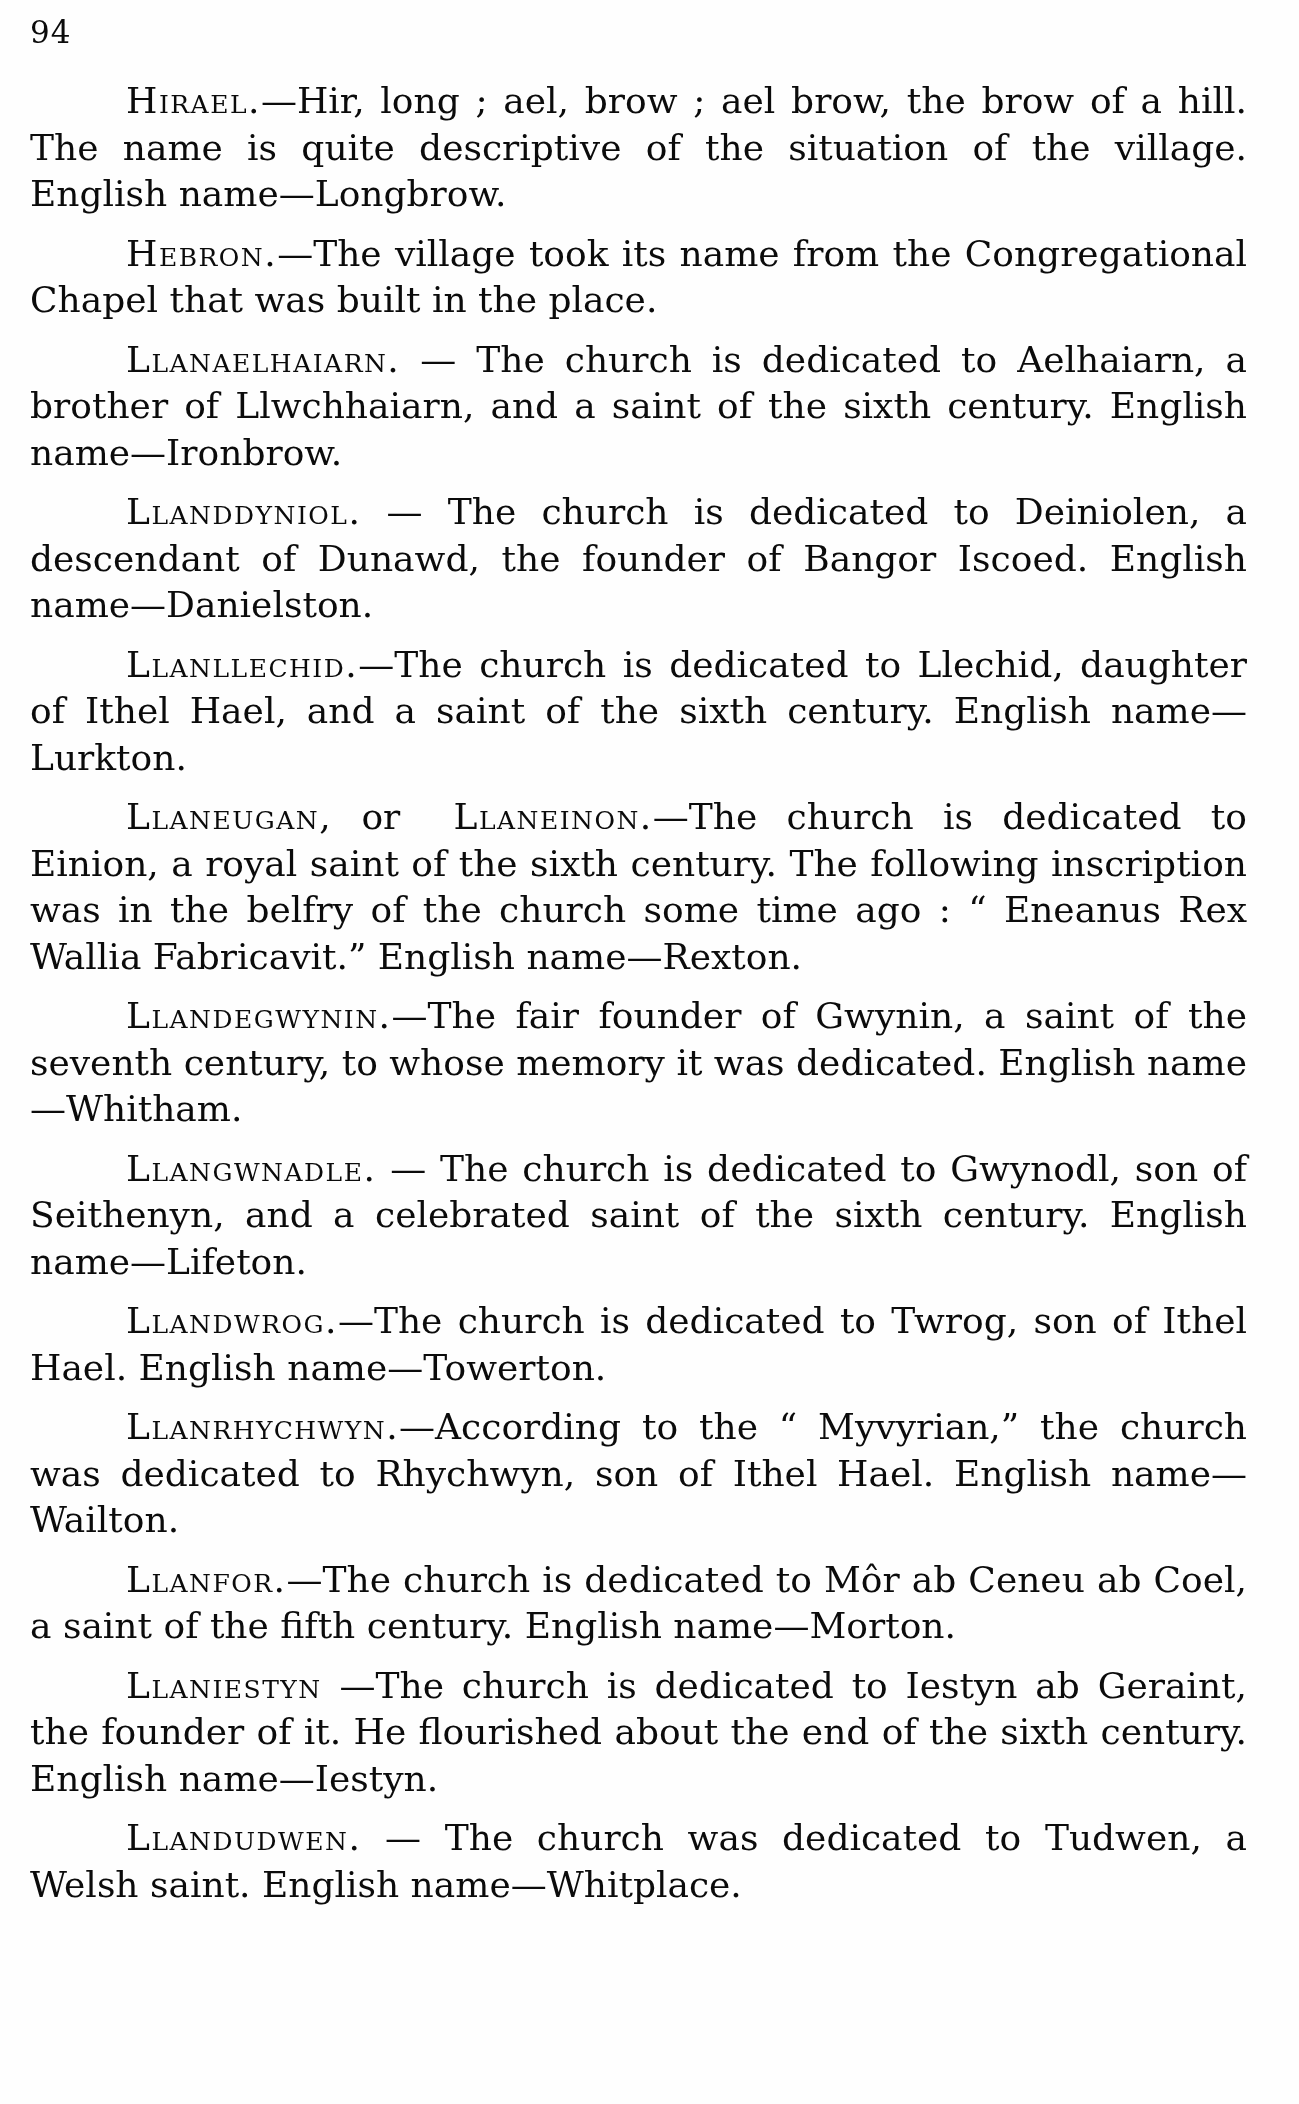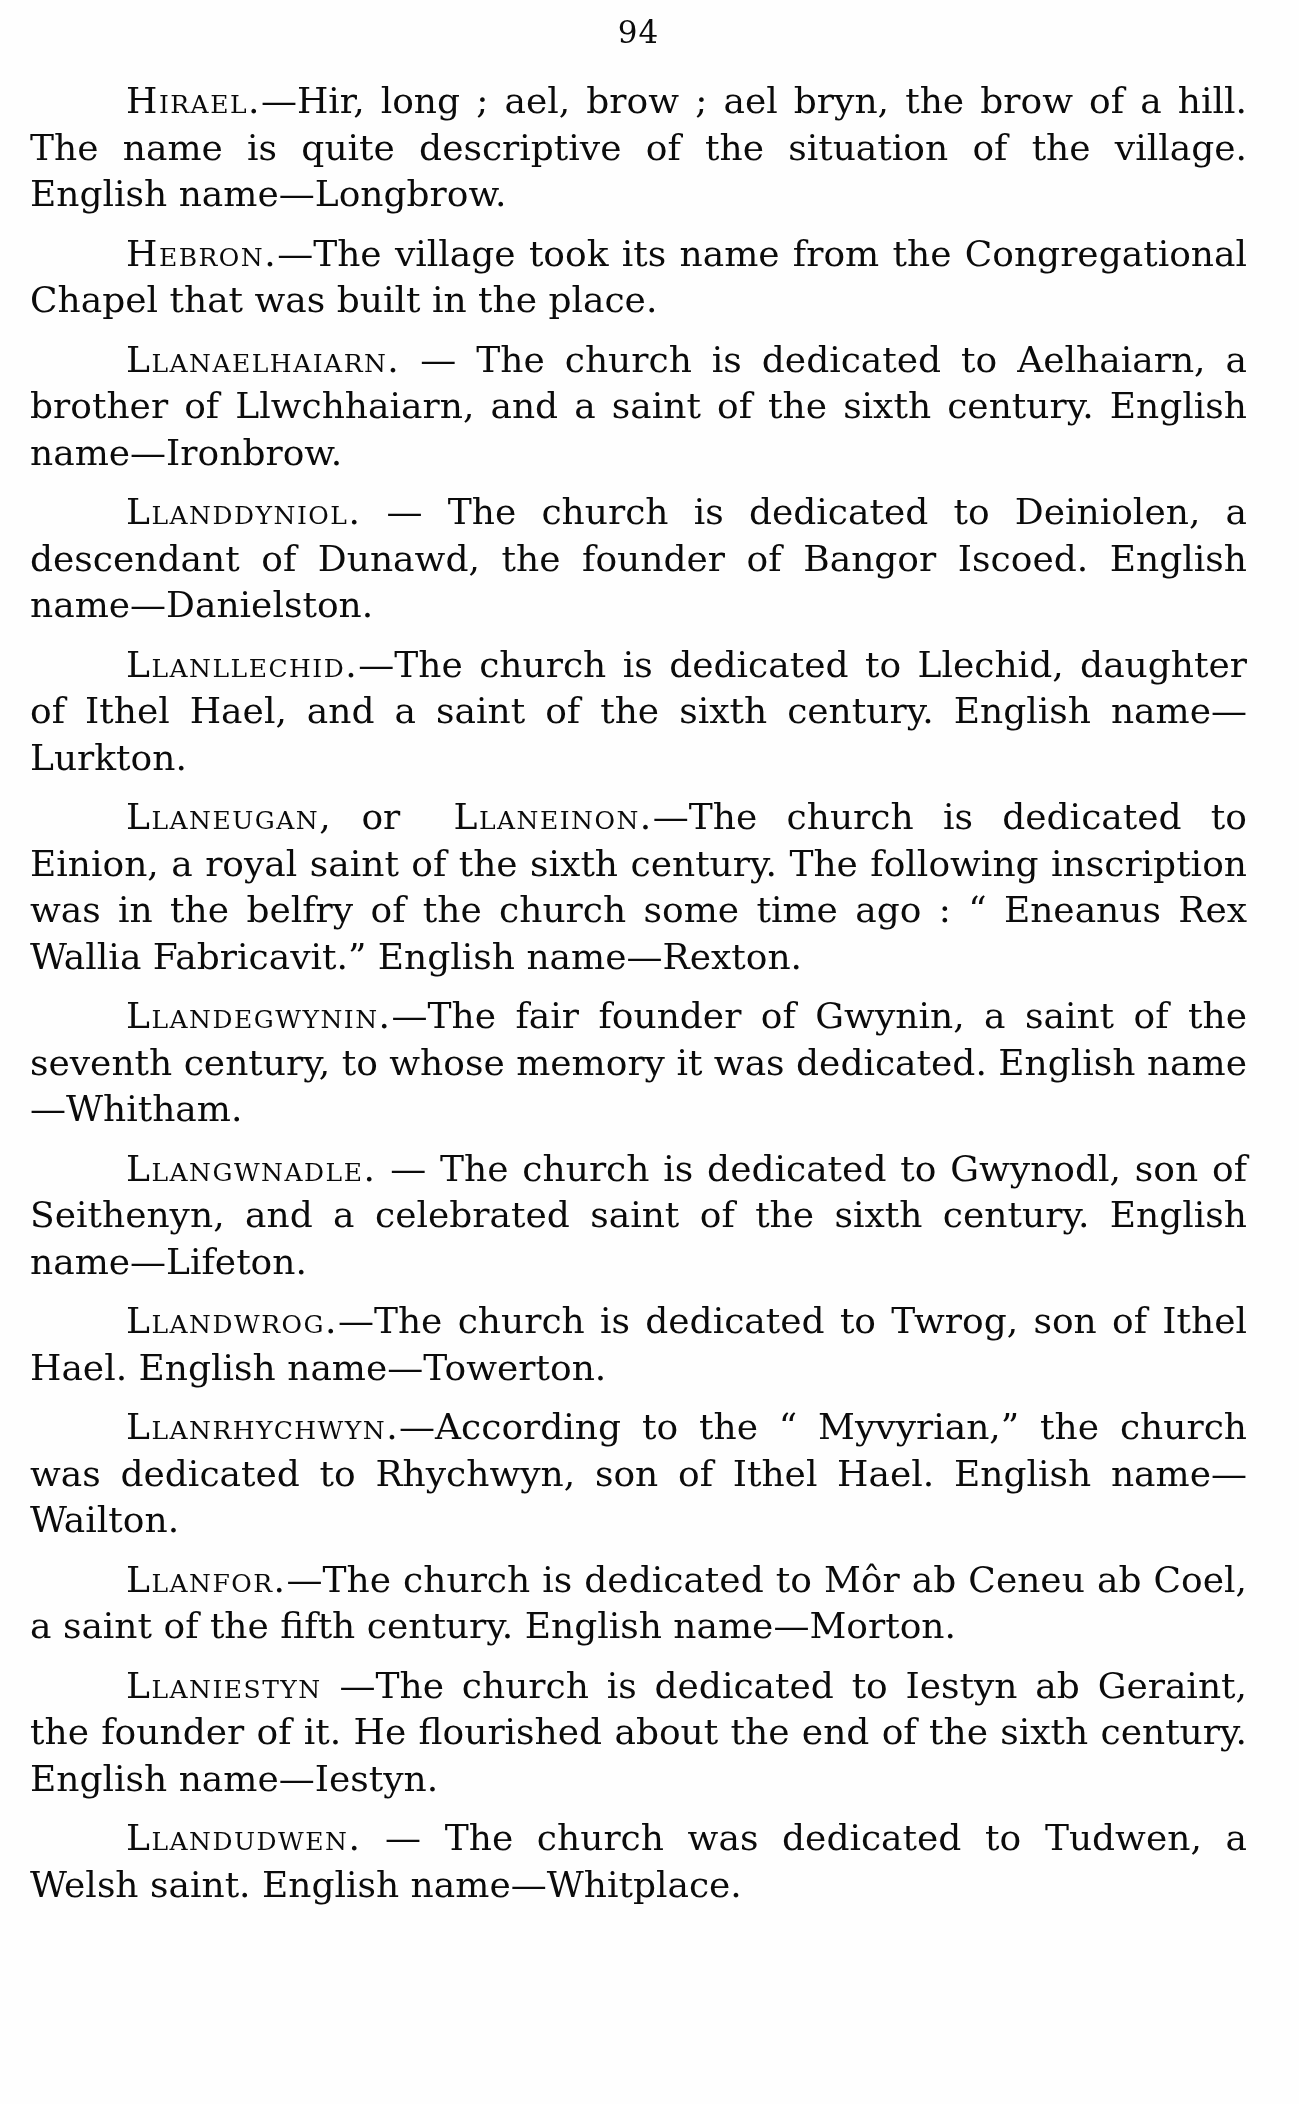--- a/index.html
+++ b/index.html
@@ -12,21 +12,20 @@
     width: 1299px;
     height: 2104px;
     box-sizing: border-box;
     background: #fefefe;
     color: #0b0b0b;
     font-family: "DejaVu Serif", "Liberation Serif", serif;
     padding: 10px 52px 0 30px;
     overflow: hidden;
   }
   .page-number {
-    text-align: center;
     font-size: 31px;
     line-height: 40px;
     margin: 2px 0 26px 0;
     letter-spacing: 1px;
   }
   .para {
     margin: 0 0 13px 0;
     text-indent: 72px;
     font-size: 36px;
     line-height: 46.5px;
@@ -42,21 +41,21 @@
   .i {
   }
   .n { }
 </style>
 </head>
 <body>
 
 <main class="page">
   <div class="page-number">94</div>
   <div id="content">
-      <p class="para"><span class="sc">Hirael.</span><span class="n">—</span><span class="i">Hir</span><span class="n">, long ; </span><span class="i">ael</span><span class="n">, brow ; </span><span class="i">ael bryn</span><span class="n">, the brow of a hill. The name is quite descriptive of the situation of the village. English name—Longbrow.</span></p>
+      <p class="para"><span class="sc">Hirael.</span><span class="n">—</span><span class="i">Hir</span><span class="n">, long ; </span><span class="i">ael</span><span class="n">, brow ; </span><span class="i">ael brow</span><span class="n">, the brow of a hill. The name is quite descriptive of the situation of the village. English name—Longbrow.</span></p>
       <p class="para"><span class="sc">Hebron.</span><span class="n">—The village took its name from the Congregational Chapel that was built in the place.</span></p>
       <p class="para"><span class="sc">Llanaelhaiarn.</span><span class="n"> — The church is dedicated to </span><span class="i">Aelhaiarn</span><span class="n">, a brother of Llwchhaiarn, and a saint of the sixth century. English name—Ironbrow.</span></p>
       <p class="para"><span class="sc">Llanddyniol.</span><span class="n"> — The church is dedicated to </span><span class="i">Deiniolen</span><span class="n">, a descendant of Dunawd, the founder of Bangor Iscoed. English name—Danielston.</span></p>
       <p class="para"><span class="sc">Llanllechid.</span><span class="n">—The church is dedicated to </span><span class="i">Llechid</span><span class="n">, daughter of Ithel Hael, and a saint of the sixth century. English name—Lurkton.</span></p>
       <p class="para"><span class="sc">Llaneugan,</span><span class="n"> or </span><span class="sc">Llaneinon.</span><span class="n">—The church is dedicated to </span><span class="i">Einion</span><span class="n">, a royal saint of the sixth century. The following inscription was in the belfry of the church some time ago : “ </span><span class="i">Eneanus Rex Wallia Fabricavit</span><span class="n">.” English name—Rexton.</span></p>
       <p class="para"><span class="sc">Llandegwynin.</span><span class="n">—The fair founder of </span><span class="i">Gwynin</span><span class="n">, a saint of the seventh century, to whose memory it was dedicated. English name—Whitham.</span></p>
       <p class="para"><span class="sc">Llangwnadle.</span><span class="n"> — The church is dedicated to </span><span class="i">Gwynodl</span><span class="n">, son of Seithenyn, and a celebrated saint of the sixth century. English name—Lifeton.</span></p>
       <p class="para"><span class="sc">Llandwrog.</span><span class="n">—The church is dedicated to </span><span class="i">Twrog</span><span class="n">, son of Ithel Hael. English name—Towerton.</span></p>
       <p class="para"><span class="sc">Llanrhychwyn.</span><span class="n">—According to the “ Myvyrian,” the church was dedicated to </span><span class="i">Rhychwyn</span><span class="n">, son of Ithel Hael. English name—Wailton.</span></p>
       <p class="para"><span class="sc">Llanfor.</span><span class="n">—The church is dedicated to </span><span class="i">Môr ab Ceneu ab Coel</span><span class="n">, a saint of the fifth century. English name—Morton.</span></p>

